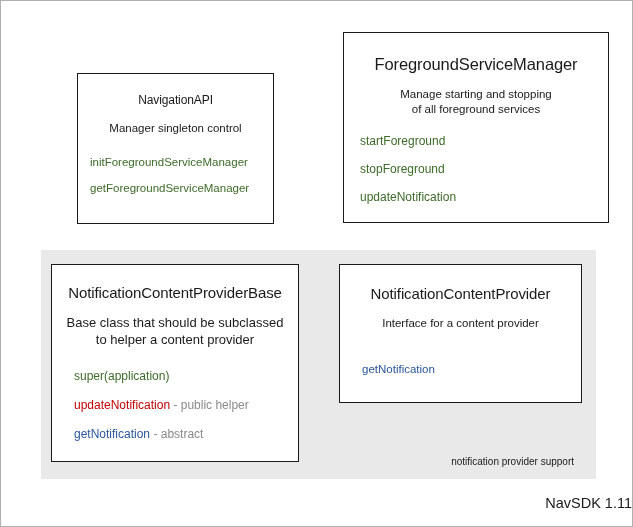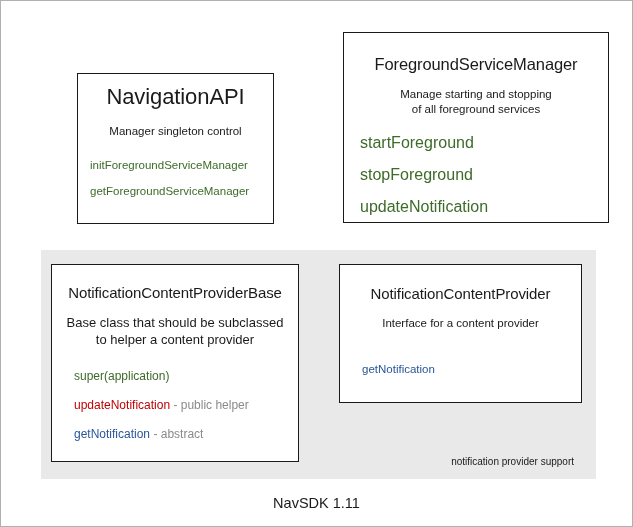--- a/index.html
+++ b/index.html
@@ -71,22 +71,22 @@
   }
 
   
   #box-navigation-api {
     left: 76px;
     top: 72px;
     width: 197px;
     height: 151px;
   }
   #box-navigation-api .box-title {
-    font-size: 22px;
-    margin-top: 10px;
+    font-size: 12px;
+    margin-top: 19px;
   }
   #box-navigation-api .box-desc {
     font-size: 11.5px;
     margin-top: 14px;
   }
   #box-navigation-api .methods {
     margin-top: 21px;
     padding-left: 12px;
     font-size: 11.5px;
   }
@@ -103,21 +103,21 @@
     font-size: 16.5px;
     margin-top: 22px;
   }
   #box-foreground-service-manager .box-desc {
     font-size: 11.5px;
     margin-top: 13px;
   }
   #box-foreground-service-manager .methods {
     margin-top: 19px;
     padding-left: 16px;
-    font-size: 16px;
+    font-size: 12px;
   }
   #box-foreground-service-manager .method { margin-bottom: 16px; }
 
   
   #box-notification-content-provider-base {
     left: 50px;
     top: 263px;
     width: 248px;
     height: 198px;
   }
@@ -157,21 +157,21 @@
     font-size: 11.5px;
   }
   #box-notification-content-provider .method { margin-bottom: 0; }
 
   
   #footer-caption {
     position: absolute;
     left: 0;
     right: 0;
     top: 494px;
-    text-align: center;
+    text-align: right;
     font-size: 14.5px;
     color: #1a1a1a;
   }
 </style>
 </head>
 <body>
 
 <div id="diagram">
 
   <div id="panel-notification-support">

